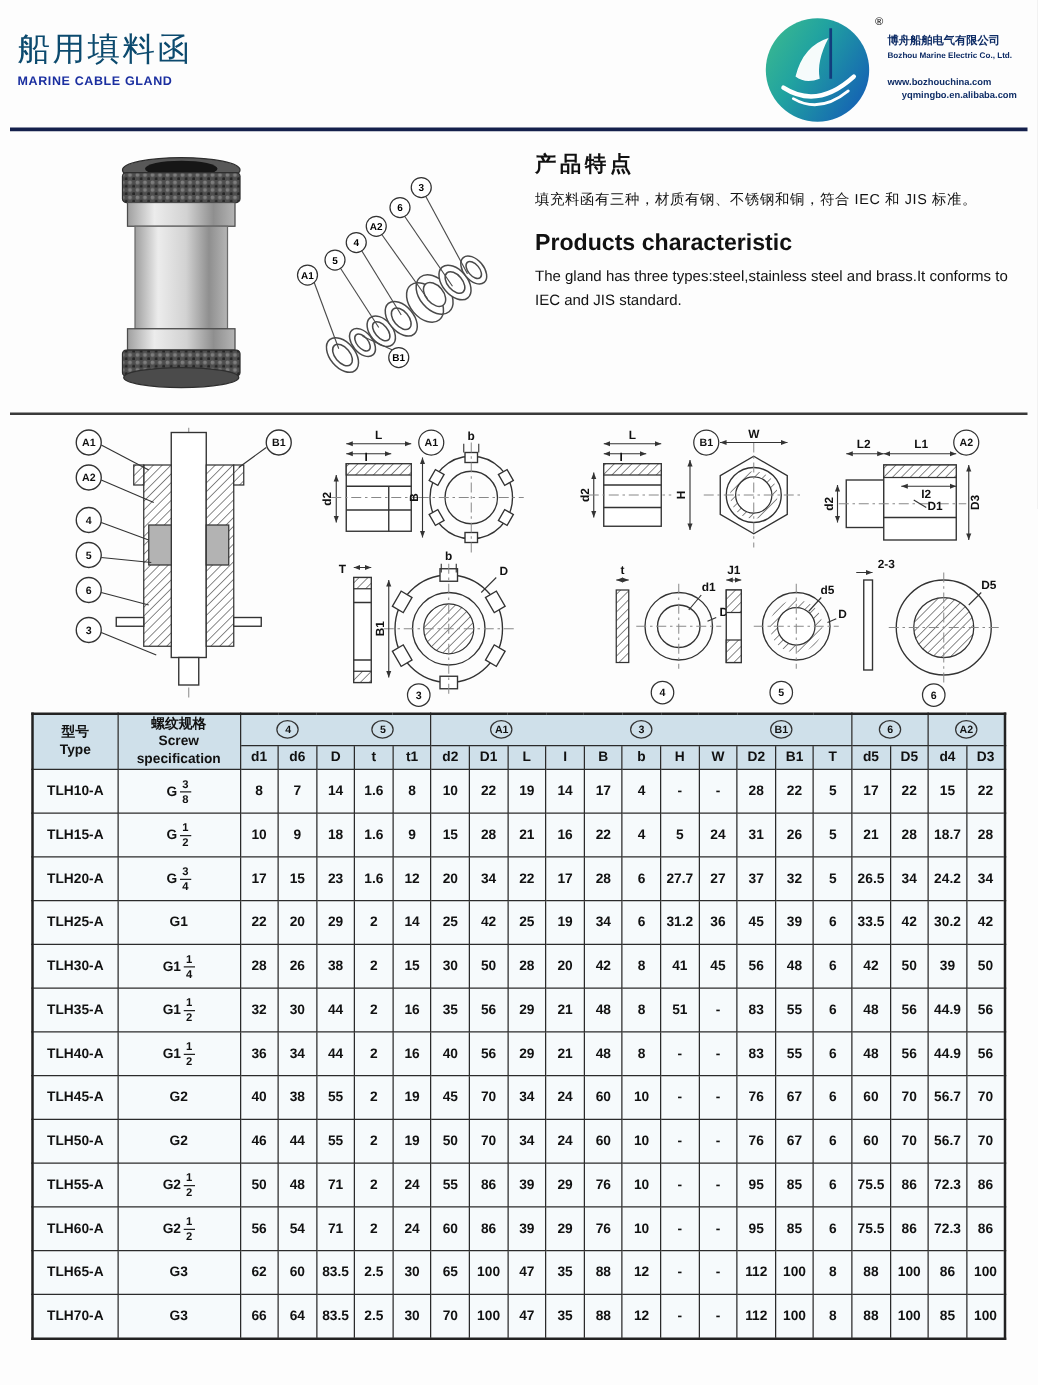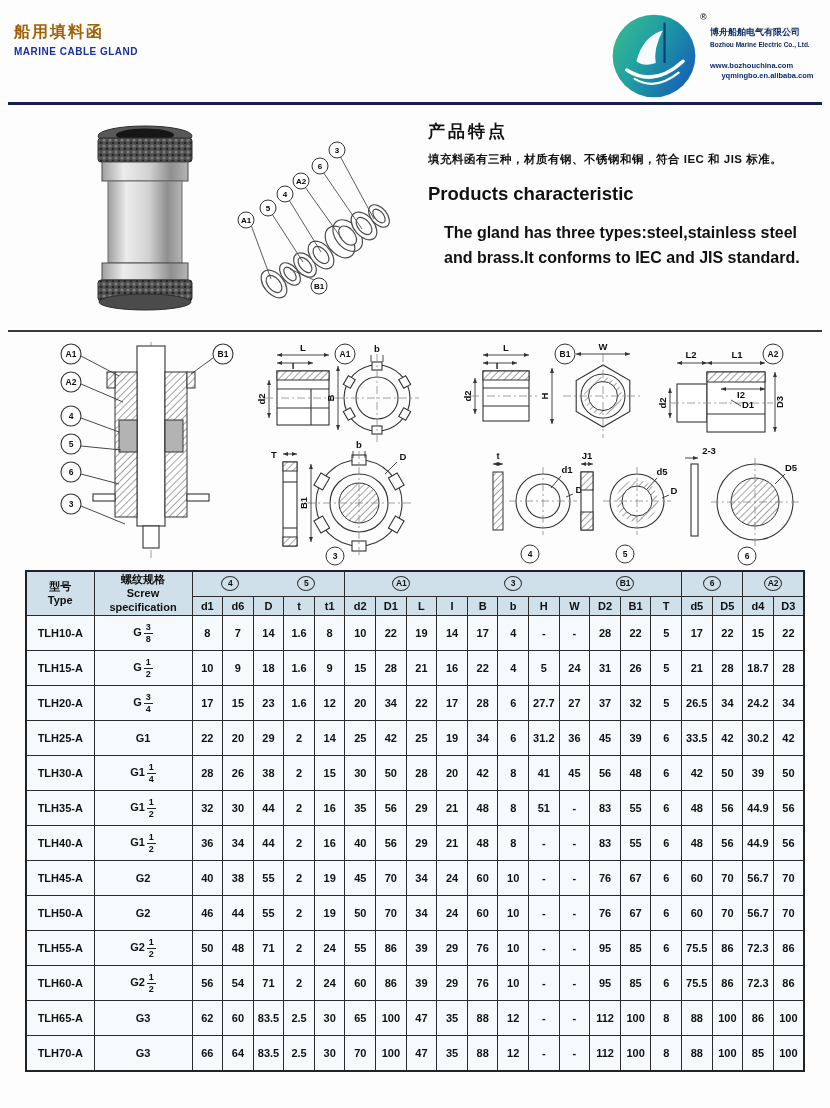--- a/index.html
+++ b/index.html
@@ -1,41 +1,41 @@
 <!DOCTYPE html>
 <html><head>
 <meta charset="utf-8">
 <style>
   html,body{margin:0;padding:0;background:#e9e9e9;}
   .page{position:relative;width:830px;height:1108px;margin:0 auto;background:#fdfdfd;
         font-family:"Liberation Sans",sans-serif;overflow:hidden;}
 
   
   .title-block{position:absolute;left:14px;top:22px;}
-  .title-zh{margin:0;font-size:16px;font-weight:bold;color:#a16207;letter-spacing:2px;}
+  .title-zh{margin:0;font-size:26px;font-weight:normal;color:#0c4a6e;letter-spacing:2px;}
   .title-en{margin:3px 0 0;font-size:10px;font-weight:bold;color:#1b2fa0;letter-spacing:.5px;}
   .logo{position:absolute;left:610px;top:12px;width:215px;height:90px;}
   .logo-mark{position:absolute;left:0;top:0;}
   .reg-mark{position:absolute;left:90px;top:0;font-size:9px;color:#333;font-weight:bold;}
   .logo-text{position:absolute;left:100px;top:14px;width:115px;color:#0f2d66;}
   .logo-text .l1{font-size:9px;font-weight:bold;white-space:nowrap;}
   .logo-text .l2{font-size:6.5px;font-weight:bold;margin-top:2px;white-space:nowrap;}
   .logo-text .l3{font-size:7.5px;font-weight:bold;margin-top:13px;white-space:nowrap;}
   .logo-text .l4{font-size:7.5px;font-weight:bold;margin-top:1px;white-space:nowrap;text-align:center;}
   .rule1{position:absolute;left:8px;top:102px;width:814px;height:3px;background:#15204c;}
   .rule2{position:absolute;left:8px;top:330px;width:814px;height:2px;background:#3a3a3a;}
 
   
   .photo{position:absolute;left:78px;top:120px;}
   .exploded{position:absolute;left:222px;top:136px;}
   .features{position:absolute;left:428px;top:120px;width:396px;color:#111;}
   .feat-zh-title{margin:0 0 9px;font-size:17px;font-weight:bold;letter-spacing:3px;}
-  .feat-zh-text{margin:0 0 16px;font-size:11.5px;font-weight:700;letter-spacing:.5px;}
+  .feat-zh-text{margin:0 0 16px;font-size:11.5px;font-weight:400;letter-spacing:.5px;}
   .feat-en-title{margin:0 0 7px;font-size:18.5px;font-weight:bold;}
-  .feat-en-text{margin:16px;font-size:16px;font-weight:bold;line-height:1.55;}
+  .feat-en-text{margin:0;font-size:12px;font-weight:normal;line-height:1.55;}
 
   
   .diagrams{position:absolute;left:25px;top:342px;}
   .diagrams-svg .s{stroke:#333;stroke-width:1.1;fill:#fff;}
   .diagrams-svg .sn{stroke:#333;stroke-width:1.1;fill:none;}
   .diagrams-svg .cl{stroke:#888;stroke-width:.8;stroke-dasharray:8 3 2 3;fill:none;}
   .diagrams-svg .dim{stroke:#333;stroke-width:.9;fill:none;}
   .diagrams-svg .ldr{stroke:#333;stroke-width:.9;fill:none;}
   .diagrams-svg text{font-family:"Liberation Sans",sans-serif;font-size:9.5px;font-weight:bold;
                      fill:#111;text-anchor:middle;}

